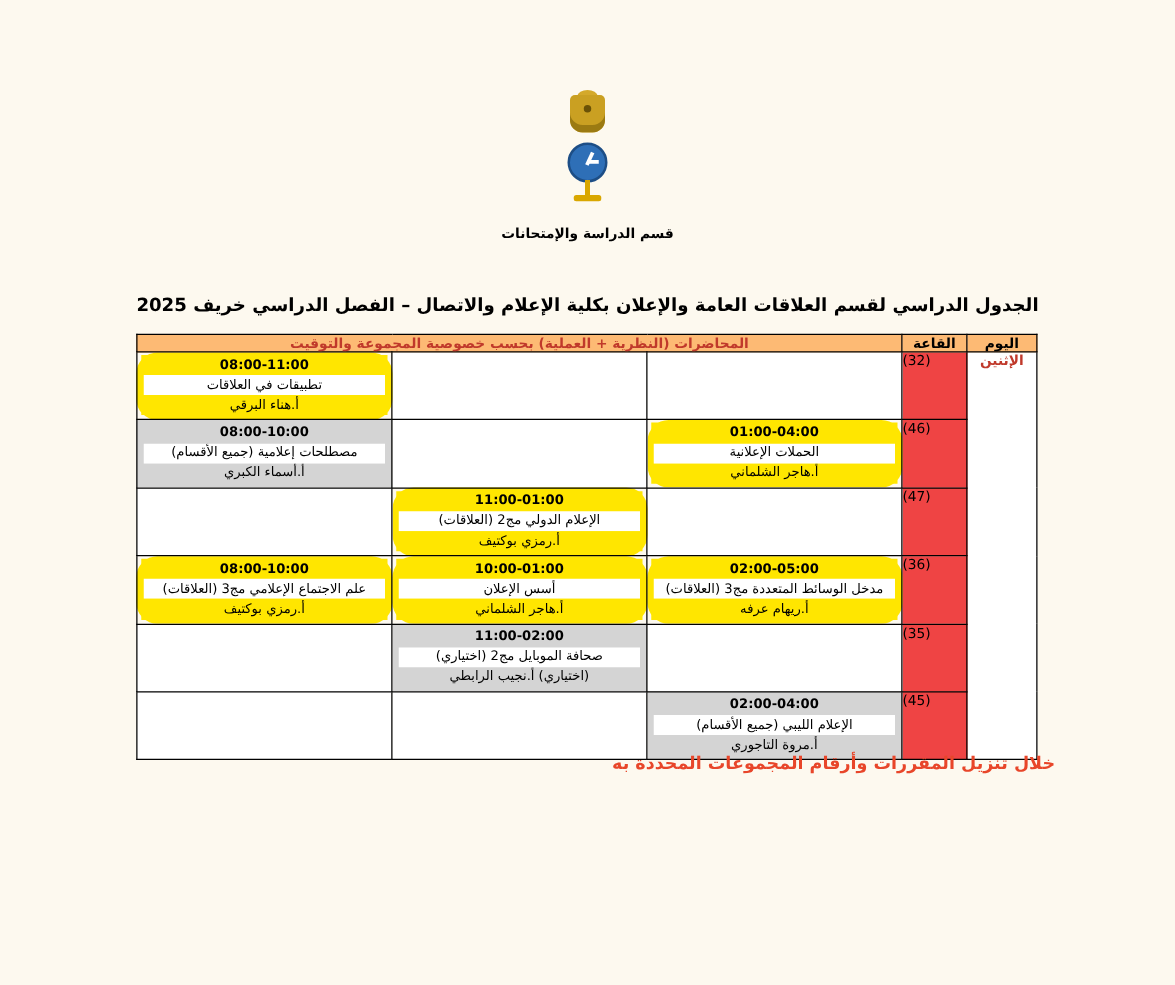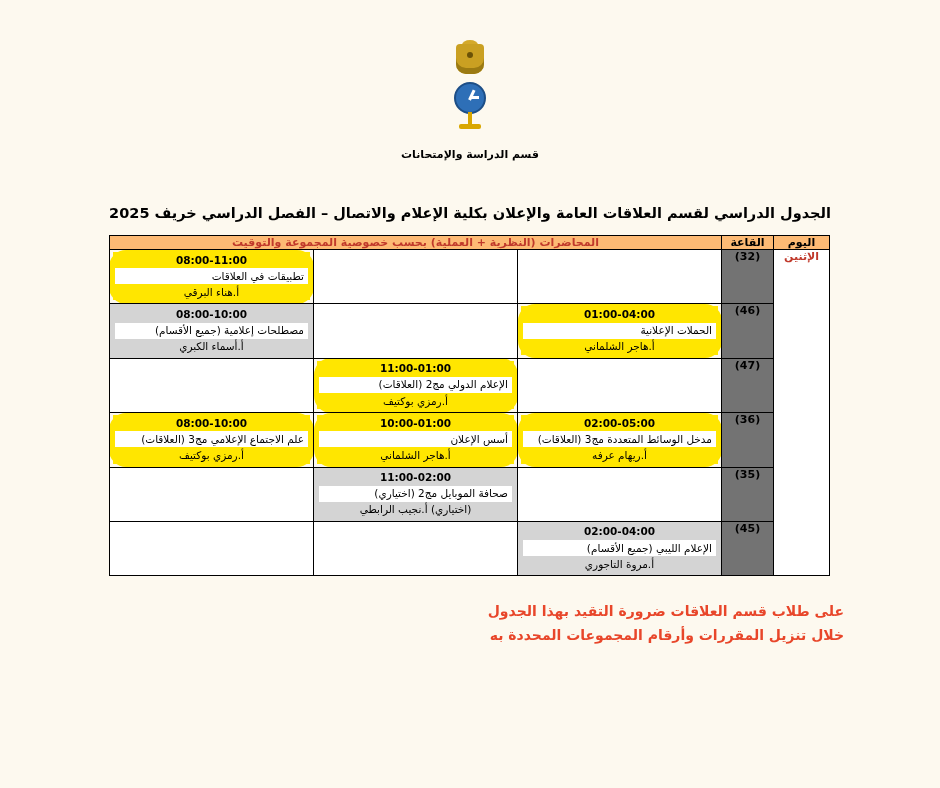--- a/index.html
+++ b/index.html
@@ -13,20 +13,21 @@
     font-family: "DejaVu Sans", "Liberation Sans", sans-serif;
     color: #000;
     overflow: hidden;
     position: relative;
   }
 
   
   .doc-header {
     padding-top: 40px;
     text-align: center;
+    margin-top: 32px;
   }
   .crest {
     width: 44px;
     height: 40px;
     margin: 0 auto;
     position: relative;
   }
   .crest .crest-body {
     position: absolute;
     left: 8px;
@@ -162,25 +163,25 @@
   .day-cell {
     text-align: center;
     font-weight: bold;
     color: #c0392b;
     font-size: 11px;
     padding-top: 6px;
     background: #fff;
     margin-left: 16px;
   }
   .hall-cell {
-    text-align: center;
-    font-weight: bold;
+    text-align: left;
+    font-weight: normal;
     font-size: 11px;
     padding-top: 5px;
-    background: #737373;
+    background: #ef4444;
   }
   td.blank {
     background: #fff;
   }
 
   
   .course {
     padding: 2px 3px 3px;
     text-align: center;
   }
@@ -200,21 +201,20 @@
   }
   .yellow  { background: #ffe600; }
   .gray    { background: #d4d4d4; }
   .white   { background: #ffffff; }
   .cell-yellow { background: #ffe600; border-radius: 17px; }
   .cell-gray   { background: #d4d4d4; }
 
   
   .course .line.inner {
     margin: 0 2px;
-    text-align: right;
   }
 
   
   .note {
     position: absolute;
     right: 96px;
     top: 600px;
     width: 560px;
     text-align: right;
     direction: rtl;
@@ -359,15 +359,14 @@
             </div>
           </td>
           <td class="blank"></td>
           <td class="blank"></td>
         </tr>
       </tbody>
   </table>
 </div>
 
 <div class="note">
-  <div class="note-body">على طلاب قسم العلاقات ضرورة التقيد بهذا الجدول</div>
   <div class="note-body">خلال تنزيل المقررات وأرقام المجموعات المحددة به</div>
 </div>
 
 </body></html>

